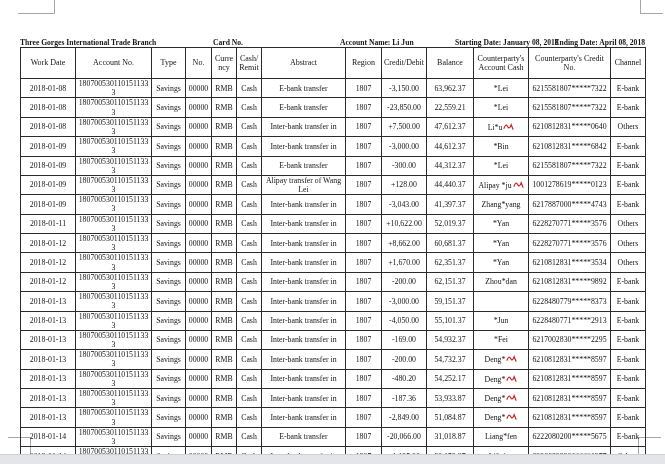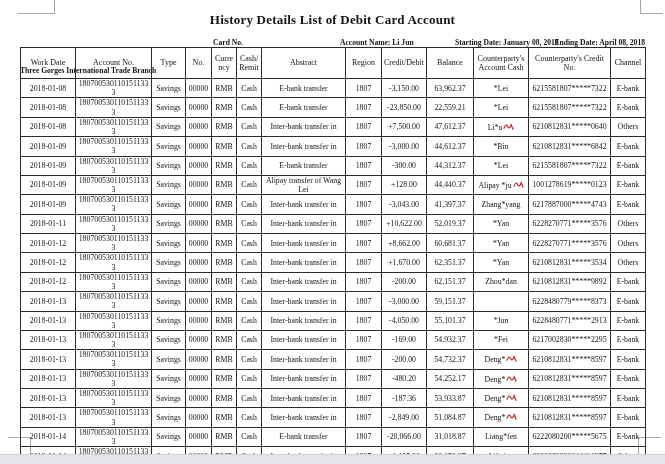--- a/index.html
+++ b/index.html
@@ -3,21 +3,21 @@
 <meta charset="utf-8">
 <style>
   html,body{margin:0;padding:0;background:#fff;}
   .page{position:relative;width:665px;height:464px;background:#ffffff;overflow:hidden;
         font-family:"Liberation Serif",serif;color:#141414;}
   .title{position:absolute;top:12px;left:0;width:100%;text-align:center;
          font-weight:bold;font-size:13px;letter-spacing:.2px;}
   .meta{position:absolute;top:38px;left:20px;width:625px;height:10px;
         font-weight:bold;font-size:7.6px;white-space:nowrap;}
   .meta span{position:absolute;top:0;}
-  .m-branch{left:0;margin-top:28px;}
+  .m-branch{left:0;}
   .m-card{left:193px;text-align:right;}
   .m-account{left:320px;text-align:center;}
   .m-start{left:435px;}
   .m-end{right:0;}
   table.grid{position:absolute;top:47px;left:20px;width:625px;
              border-collapse:collapse;table-layout:fixed;}
   .grid th,.grid td{border:1px solid #2b2b2b;font-size:7.8px;font-weight:normal;
              text-align:center;vertical-align:middle;padding:0 1px;line-height:1.18;
              overflow:hidden;word-wrap:break-word;}
   .grid th{height:30px;font-size:8px;}
@@ -35,21 +35,20 @@
 </head>
 <body>
 
 <div class="page">
 
   <div class="crop tl"></div>
   <div class="crop tr"></div>
   <div class="crop bl"></div>
   <div class="crop br"></div>
 
-  <div class="title">History Details List of Debit Card Account</div>
 
   <div class="meta">
     <span class="m-branch">Three Gorges International Trade Branch</span>
     <span class="m-card">Card No.</span>
     <span class="m-account">Account Name: Li Jun</span>
     <span class="m-start">Starting Date: January 08, 2018</span>
     <span class="m-end">Ending Date: April 08, 2018</span>
   </div>
 
   <table class="grid">

